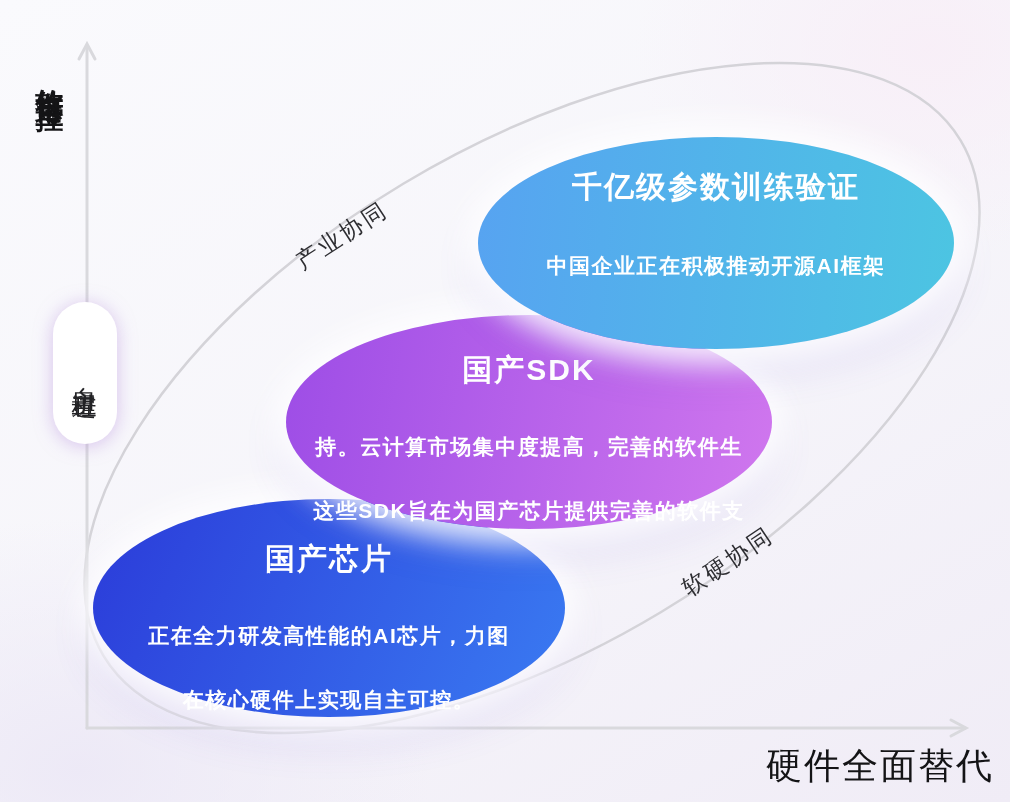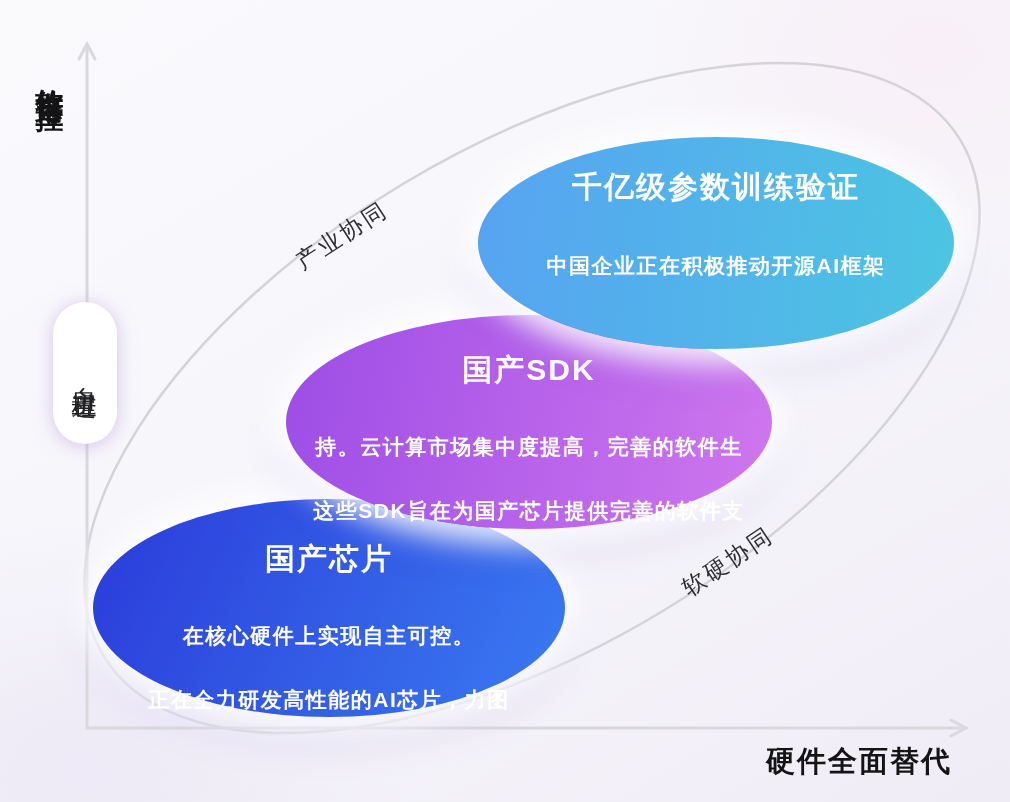--- a/index.html
+++ b/index.html
@@ -20,21 +20,21 @@
   .axis{stroke:#d9d9dd;stroke-width:3;fill:none;stroke-linecap:round;}
   .outline-ellipse{stroke:#d4d3d8;stroke-width:2.5;fill:none;}
 
   .y-axis-label{
     position:absolute;left:30px;top:66px;
     writing-mode:vertical-rl;text-orientation:upright;
     font-size:28px;font-weight:700;letter-spacing:3px;color:#141416;
   }
   .x-axis-label{
     position:absolute;left:766px;top:742px;
-    font-size:29px;font-weight:700;letter-spacing:2px;color:#141416;
+    font-size:36px;font-weight:400;letter-spacing:2px;color:#141416;
   }
   .progress-pill{
     position:absolute;left:53px;top:302px;width:64px;height:142px;
     background:#ffffff;border-radius:32px;
     box-shadow:0 2px 18px rgba(186,150,222,.55);
     display:flex;align-items:center;justify-content:center;
   }
   .progress-pill span{
     writing-mode:vertical-rl;text-orientation:upright;
     font-size:25px;font-weight:500;letter-spacing:3px;color:#232326;
@@ -85,22 +85,22 @@
   <div class="progress-pill">
     <span>自主进程</span>
   </div>
 
   <div class="trend-label upper">产业协同</div>
 
   <div class="trend-label lower">软硬协同</div>
 
   <div class="bubble chips" style="background: linear-gradient(115deg, rgb(43, 59, 217), rgb(58, 123, 242)); justify-content: flex-end;">
     <div class="title">国产芯片</div>
+    <div class="line">正在全力研发高性能的AI芯片，力图</div>
     <div class="line">在核心硬件上实现自主可控。</div>
-    <div class="line">正在全力研发高性能的AI芯片，力图</div>
   </div>
 
   <div class="bubble sdk" style="background: linear-gradient(100deg, rgb(157, 77, 230), rgb(208, 119, 238)); justify-content: center;">
     <div class="title">国产SDK</div>
     <div class="line">持。云计算市场集中度提高，完善的软件生</div>
     <div class="line">这些SDK旨在为国产芯片提供完善的软件支</div>
   </div>
 
   <div class="bubble train" style="background: linear-gradient(95deg, rgb(87, 163, 241), rgb(76, 197, 226));">
     <div class="title">千亿级参数训练验证</div>

